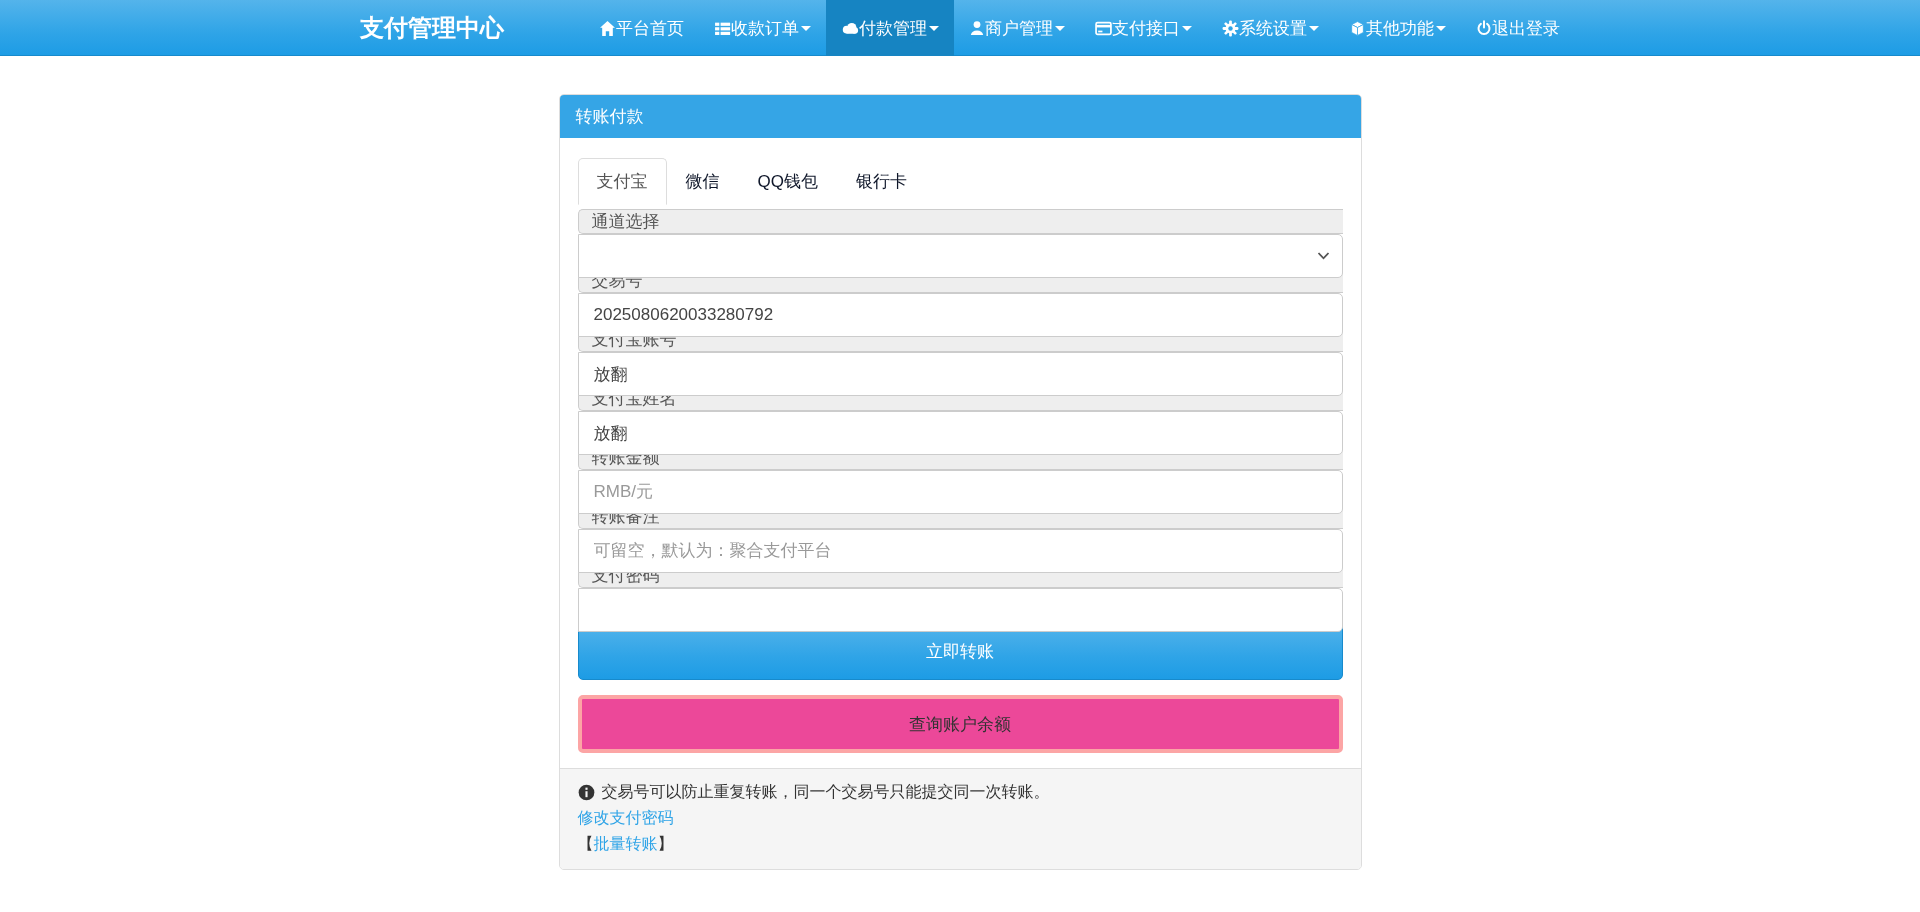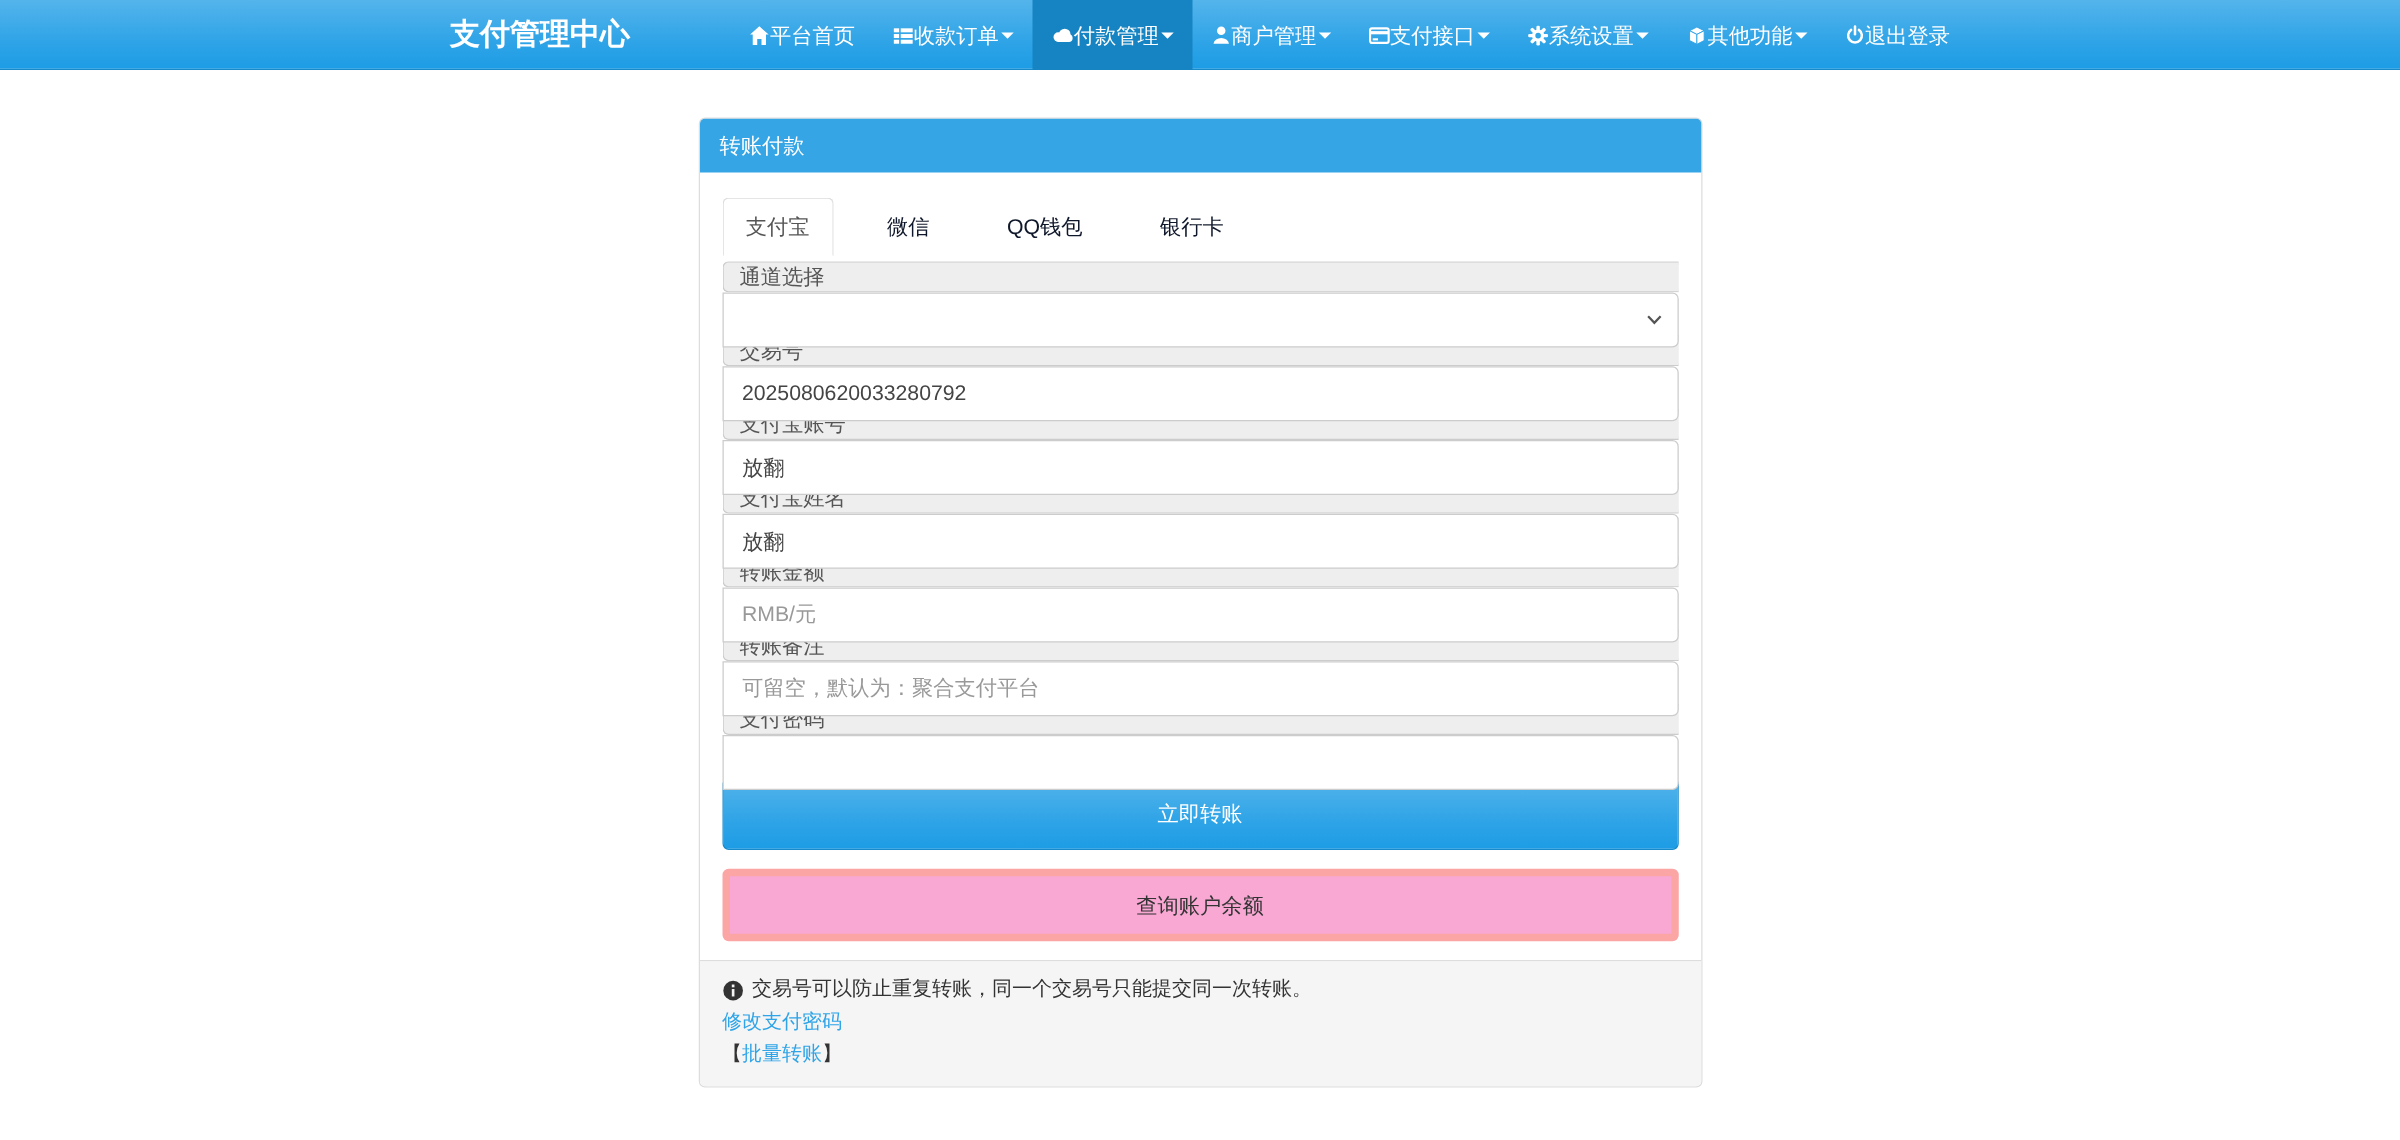--- a/index.html
+++ b/index.html
@@ -43,21 +43,21 @@
   .panel {
     width:803px; margin:38px auto 0; background:#fff;
     border:1px solid #ddd; border-radius:5px;
   }
   .panel-heading {
     background:#35a5e6; color:#fff; font-size:17px;
     padding:10px 16px; border-radius:4px 4px 0 0;
   }
   .panel-body { padding:20px 18px 15px; }
 
-  ul.tabs { display:flex; list-style:none; margin:0 0 4px 0; padding:0;gap:24px; }
+  ul.tabs { display:flex; list-style:none; margin:0 0 4px 0; padding:0; }
   .tab {
     font-size:17px; padding:11px 18px; color:#0f172a; cursor:pointer;
     border:1px solid transparent; border-radius:5px 5px 0 0; background:transparent;
   }
   .tab.active {
     color:#555; background:#fff; border-color:#ddd; border-bottom-color:#fff;
     cursor:default;
   }
 
   .input-group { display:flex; height:44px; margin-bottom:15px;flex-direction:column; }
@@ -80,21 +80,21 @@
   }
 
   .btn {
     display:block; width:100%; height:58px; border-radius:5px;
     font-size:17px; font-family:inherit; cursor:pointer;
   }
   .btn-primary {
     background:linear-gradient(#54b4eb,#2fa4e7 60%,#1d9ce5);
     border:1px solid #178acc; color:#fff; margin-bottom:15px;
   }
-  .btn-default { background:#f9a8d4; border:6px solid #fca5a5; color:#333; }
+  .btn-default { background:#ec4899; border:4px solid #fca5a5; color:#333; }
 
   .panel-footer {
     background:#f5f5f5; border-top:1px solid #ddd;
     border-radius:0 0 4px 4px; padding:10px 18px 12px;
     font-size:16px; color:#333; line-height:26px;
   }
   .panel-footer a { color:#2fa4e7; text-decoration:none; cursor:pointer; }
   .notice { display:flex; align-items:center; gap:7px; }
   .notice .txt { flex:1; }
 </style>

